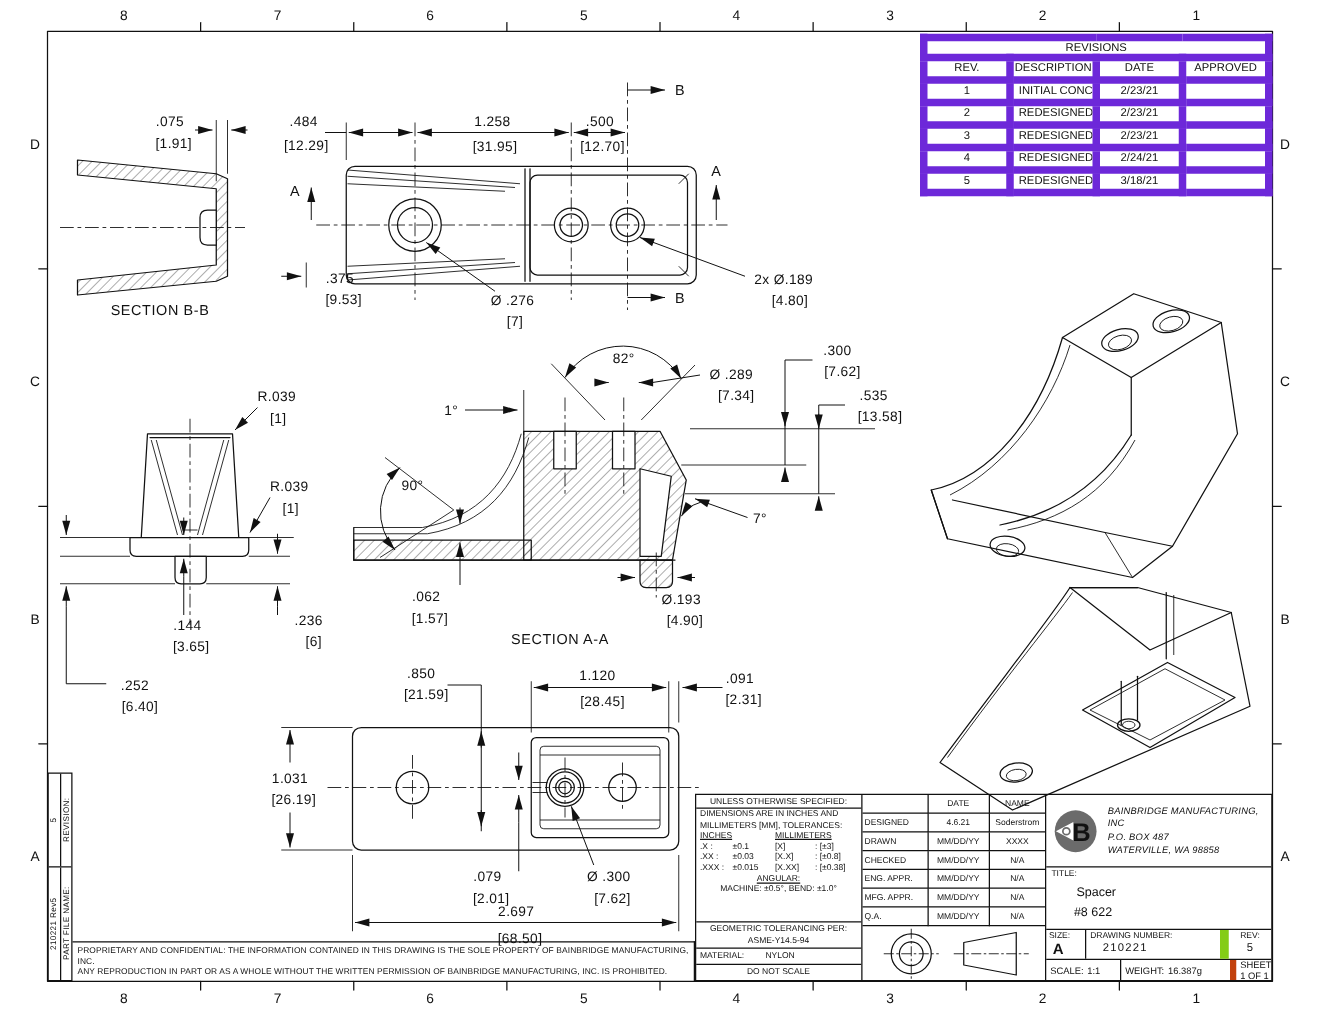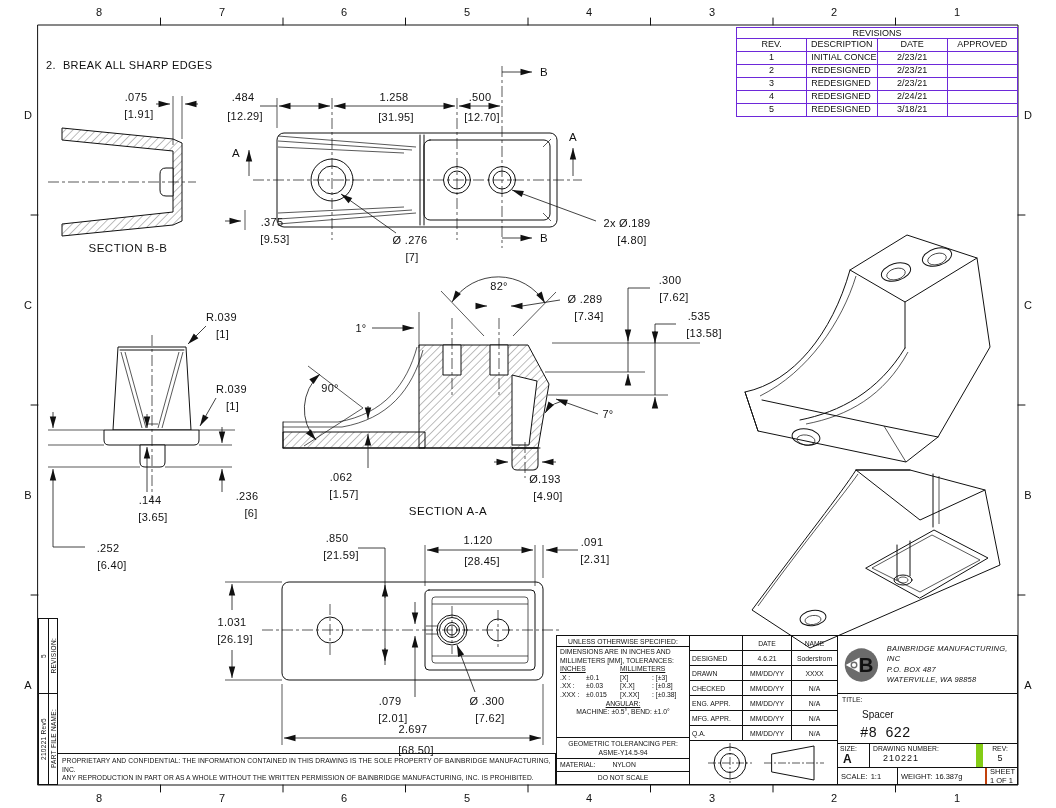--- a/index.html
+++ b/index.html
@@ -15,21 +15,21 @@
   text{fill:#111;font-family:"Liberation Sans",sans-serif;}
   .dim{font-size:11px;letter-spacing:0.3px;}
   .lbl{font-size:11.5px;letter-spacing:0.5px;}
   .zone{font-size:11px;}
   .overlay{position:absolute;box-sizing:border-box;}
   
   .notes{left:46px;top:28px;font-size:11px;letter-spacing:0.4px;line-height:15px;white-space:pre;}
   
   .rev-table{left:736px;top:27px;width:282px;}
   .rev-table table{border-collapse:collapse;width:100%;table-layout:fixed;}
-  .rev-table td{border:1px solid #6d28d9;font-size:9px;text-align:center;padding:0;line-height:11.5px;height:12px;overflow:hidden;white-space:nowrap;}
+  .rev-table td{border:6px solid #6d28d9;font-size:9px;text-align:center;padding:0;line-height:11.5px;height:12px;overflow:hidden;white-space:nowrap;}
   .rev-table .rt-title{height:10px;line-height:10px;}
   .rev-table .desc{text-align:left;padding-left:4px;}
   
   .tblock{left:556px;top:635px;width:462px;height:150px;border:1px solid #111;display:flex;font-size:6.8px;}
   .tb-col1{width:132px;border-right:1px solid #111;display:flex;flex-direction:column;}
   .tb-unless{border-bottom:1px solid #111;text-align:center;padding:2px 0 1px;}
   .tb-tol{border-bottom:1px solid #111;flex:1;padding:1px 3px;line-height:8.6px;}
   .tb-tol .hdr{text-decoration:underline;}
   .tolrow{display:flex;}
   .tolrow span{display:inline-block;}
@@ -45,31 +45,31 @@
   .appr td:last-child{border-right:none;}
   .appr tr:first-child td{border-top:none;}
   .appr .role{text-align:left;}
   .proj{flex:1;display:flex;align-items:center;justify-content:center;}
   .tb-col3{flex:1;display:flex;flex-direction:column;}
   .tb-company{height:53px;border-bottom:1px solid #111;display:flex;align-items:center;padding:2px 4px;}
   .tb-company .cotext{margin-left:6px;font-size:7.5px;line-height:10.5px;letter-spacing:0.2px;font-style:italic;}
   .tb-title{flex:1;border-bottom:1px solid #111;padding:2px 4px;}
   .tb-title .tlab{font-size:6.8px;}
   .tb-title .tmain{font-size:10px;margin:6px 0 0 20px;}
-  .tb-title .tsub{font-size:14px;margin:5px 0 0 18px;font-family:Liberation Mono, monospace;}
+  .tb-title .tsub{font-size:10px;margin:5px 0 0 18px;}
   .tb-sizerow{height:23px;border-bottom:1px solid #111;display:flex;}
   .cell-size{width:27px;border-right:1px solid #111;padding:1px 2px;}
   .cell-size .big{font-size:12px;font-weight:bold;margin-left:3px;}
   .cell-dwg{flex:1;border-right:7px solid #84cc16;padding:1px 3px;}
   .cell-dwg .num{font-size:9px;margin:1px 0 0 10px;letter-spacing:1px;}
   .cell-rev{width:30px;text-align:center;padding:1px 2px;}
   .cell-rev .num{font-size:9px;margin-top:1px;}
   .tb-botrow{height:16px;display:flex;align-items:center;font-size:7.5px;}
   .cell-scale{width:56px;border-right:1px solid #111;height:100%;display:flex;align-items:center;padding-left:3px;}
-  .cell-weight{width:84px;border-right:2px solid #c2410c;height:100%;display:flex;align-items:center;padding-left:3px;}
+  .cell-weight{width:84px;border-right:5px solid #c2410c;height:100%;display:flex;align-items:center;padding-left:3px;}
   .cell-sheet{flex:1;height:100%;display:flex;align-items:center;padding-left:3px;}
   .gap{display:inline-block;width:3px;}
   
   .sideblock{left:38px;top:618px;width:20px;height:167px;border:1px solid #111;display:flex;flex-direction:column;}
   .sb-cell{display:flex;flex:1;}
   .sb-cell.first{border-bottom:1px solid #111;flex:0 0 74px;}
   .sb-val{width:9px;display:flex;align-items:center;justify-content:center;}
   .sb-lab{flex:1;border-left:1px solid #111;display:flex;align-items:center;justify-content:center;}
   .vtext{writing-mode:vertical-rl;transform:rotate(180deg);font-size:6.5px;white-space:nowrap;letter-spacing:0.3px;}
   
@@ -423,21 +423,20 @@
     <line class="ln" x1="897" y1="545" x2="897" y2="580"></line>
     <line class="ln" x1="910" y1="541" x2="910" y2="576"></line>
     <ellipse class="ln" cx="903" cy="580" rx="9" ry="5"></ellipse>
     <ellipse class="thin" cx="903" cy="580" rx="5" ry="3"></ellipse>
     <ellipse class="ln" cx="813" cy="618" rx="13" ry="7.5" transform="rotate(-8 813 618)"></ellipse>
     <ellipse class="thin" cx="813" cy="620" rx="8" ry="4.5" transform="rotate(-8 813 620)"></ellipse>
   </g>
 </svg>
 
 <div class="overlay notes">
-  <div>2.  BREAK ALL SHARP EDGES</div>
 </div>
 
 <div class="overlay rev-table">
   <table>
     <tbody>
           <tr>
             <td class="rt-title" colspan="4">REVISIONS</td>
           </tr>
     <tr>
       <td style="width:30px">REV.</td>

